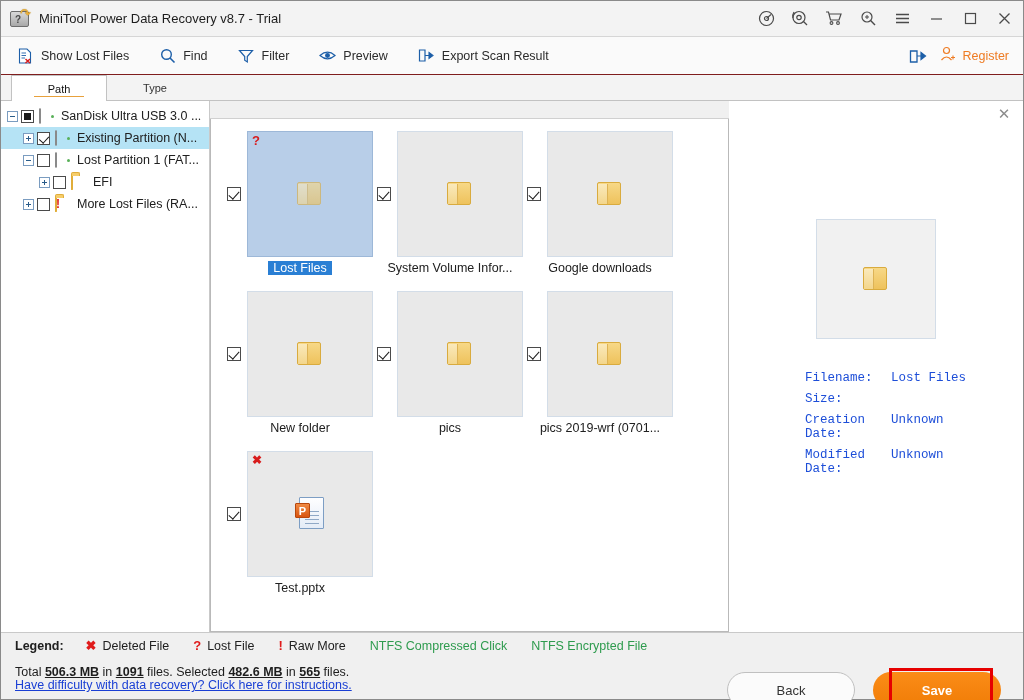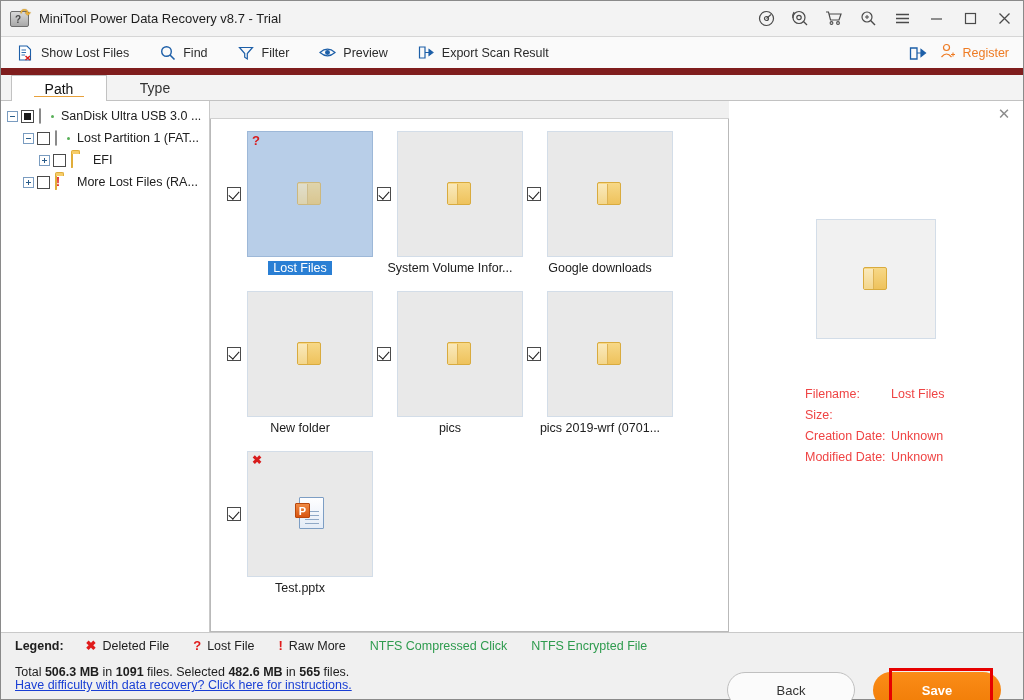--- a/index.html
+++ b/index.html
@@ -43,21 +43,21 @@
   .tb-btn {
     width: 34px; height: 34px; display: flex; align-items: center; justify-content: center;
     color: #4a4a4a;
   }
   .tb-btn svg { display: block; }
 
   
   .toolbar {
     height: 38px; flex: 0 0 38px;
     background: #fafafa;
-    border-bottom: 7px solid #7f1d1d;
+    border-bottom: 1px solid #7f1d1d;
     display: flex; align-items: center;
     padding-left: 14px;
   }
   .tool {
     display: flex; align-items: center; gap: 7px;
     margin-right: 26px; color: #2b2b2b; font-size: 12.5px;
     padding: 3px 2px;
   }
   .tool .ic { width: 17px; height: 17px; display:flex; align-items:center; justify-content:center; color:#1d5fa8; }
   .toolbar-right { margin-left: auto; display: flex; align-items: center; padding-right: 14px; gap: 12px; }
@@ -67,21 +67,21 @@
   
   .tabs {
     height: 26px; flex: 0 0 26px;
     background: #f3f3f3;
     border-bottom: 1px solid #c2c2c2;
     display: flex; align-items: flex-end; padding-left: 10px;
   }
   .tab {
     width: 96px; height: 25px;
     display: flex; align-items: center; justify-content: center;
-    font-size: 14px; color: #333;
+    font-size: 11px; color: #333;
     border: 1px solid transparent; border-bottom: none;
   }
   .tab.active {
     background: #ffffff; border-color: #c2c2c2;
     position: relative; top: 1px; height: 26px; color: #111;
   }
   .tab.active::after {
     content: ""; position: absolute; left: 22px; right: 22px; bottom: 4px;
     height: 1px; background: #e8a13c;
   }
@@ -211,40 +211,40 @@
   .pv-close {
     position: absolute; right: 10px; top: 4px; width: 18px; height: 18px;
     display: flex; align-items: center; justify-content: center;
     color: #8c8c8c; font-size: 15px;
   }
   .pv-thumb {
     width: 120px; height: 120px; margin: 118px auto 0 auto;
     background: #f1f1f1; border: 1px solid #d3dde8;
     display: flex; align-items: center; justify-content: center;
   }
-  .pv-meta { margin: 48px 0 0 76px; font-size: 12.5px; color: #ef4444; }
+  .pv-meta { margin: 32px 0 0 76px; font-size: 12.5px; color: #1d4ed8; font-family: Liberation Mono, monospace; }
   .pv-row { display: flex; margin-bottom: 7px; }
   .pv-row .k { width: 86px; flex: 0 0 86px; }
   .pv-row .v { }
 
   
   .legend {
     height: 26px; flex: 0 0 26px;
     background: #f0f0f0; border-top: 1px solid #c9c9c9;
     display: flex; align-items: center; padding-left: 14px; font-size: 12.5px;
   }
   .legend .lab { font-weight: bold; margin-right: 22px; }
   .lg-item { display: flex; align-items: center; gap: 6px; margin-right: 24px; }
   .lg-sym { color: #e01b1b; font-weight: bold; font-size: 13px; }
   .lg-green { color: #2e9b4e; margin-right: 24px; }
   .statusbar {
     flex: 1 1 auto; background: #f0f0f0; position: relative; padding-left: 14px;
   }
   .stat-line { padding-top: 7px; font-size: 12.5px; color: #1d1d1d; }
-  .stat-line b { font-weight: bold; }
+  .stat-line b { font-weight: bold; text-decoration: underline; }
   .help-link {
     position: absolute; left: 14px; bottom: 7px;
     color: #1a3fd4; text-decoration: underline; font-size: 12.5px;
   }
   .btnrow { position: absolute; right: 22px; top: 14px; display: flex; align-items: center; gap: 18px; }
   .btn-back {
     width: 128px; height: 36px; border: 1px solid #c0c0c0; border-radius: 18px;
     background: #fbfbfb; display: flex; align-items: center; justify-content: center;
     font-size: 13px; color: #333;
   }
@@ -401,20 +401,26 @@
   </div>
 
   <div class="body">
 
     <div class="tree">
       <div class="tnode" style="padding-left:6px">
         <span class="expander"></span>
         <span class="cbx filled"></span>
         <span class="t-ic"><span class="ic-drive"></span></span>
         <span class="lbl">SanDisk Ultra USB 3.0 ...</span>
+      </div>
+      <div class="tnode sel" style="padding-left:22px">
+        <span class="expander plus"></span>
+        <span class="cbx checked"></span>
+        <span class="t-ic"><span class="ic-drive"></span></span>
+        <span class="lbl">Existing Partition (N...</span>
       </div>
       <div class="tnode" style="padding-left:22px">
         <span class="expander"></span>
         <span class="cbx"></span>
         <span class="t-ic"><span class="ic-drive"></span></span>
         <span class="lbl">Lost Partition 1 (FAT...</span>
       </div>
       <div class="tnode" style="padding-left:38px">
         <span class="expander plus"></span>
         <span class="cbx"></span>

